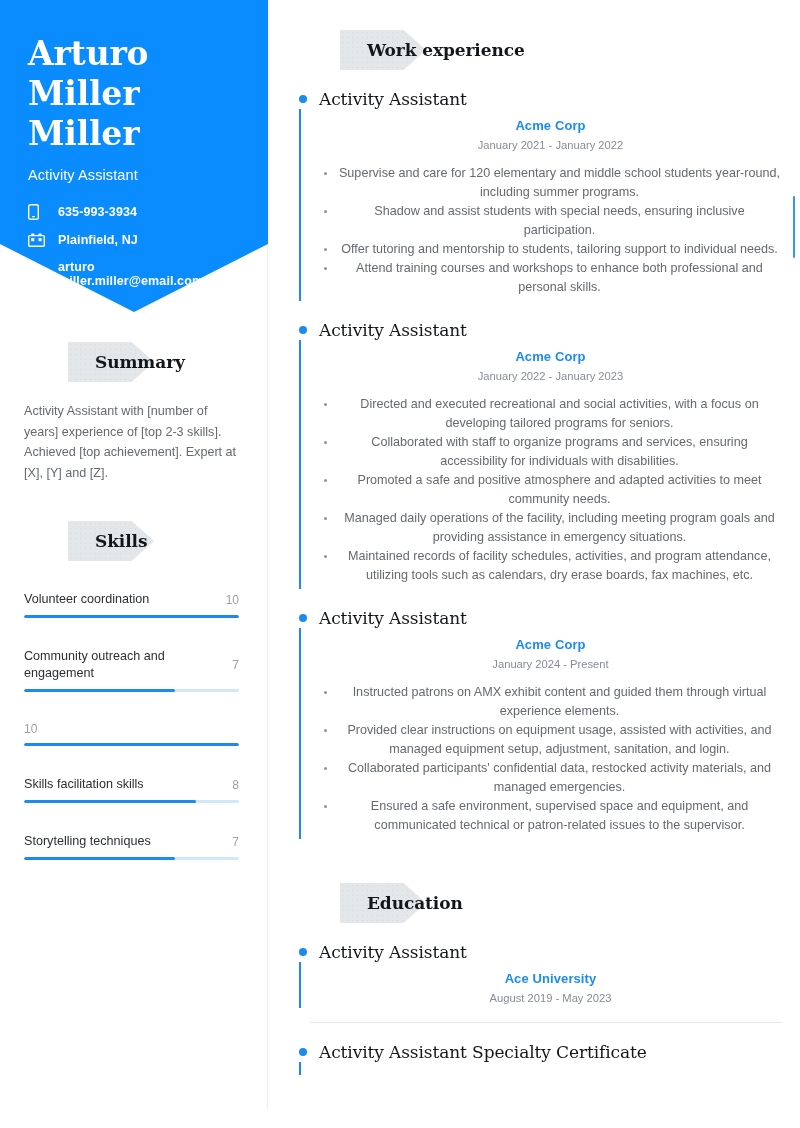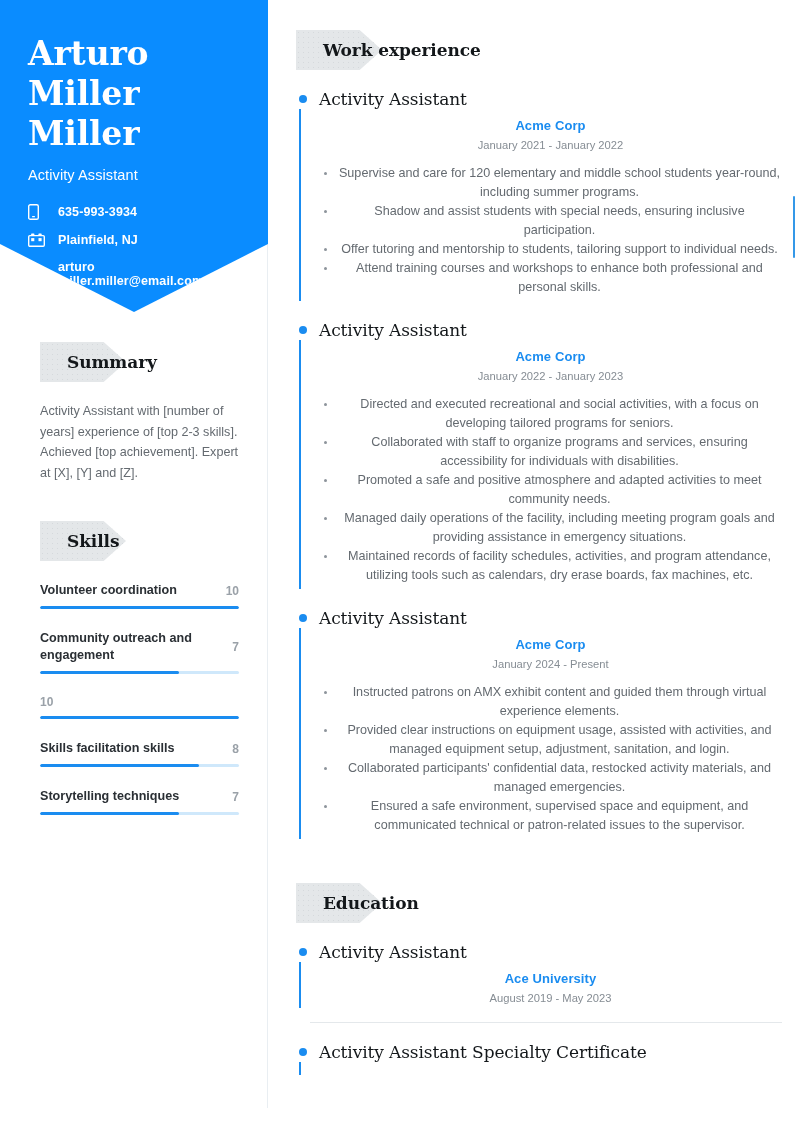--- a/index.html
+++ b/index.html
@@ -77,20 +77,21 @@
     justify-content: flex-start;
   }
   .contact-icon svg { display: block; }
 
   
   .tag-head {
     position: relative;
     display: flex;
     align-items: center;
     height: 40px;
+    margin-left: 44px;
   }
   .tag-shape {
     position: absolute;
     left: 0;
     top: 0;
     width: 86px;
     height: 40px;
     background: #e4e7e9;
     clip-path: polygon(0 0, 74% 0, 100% 50%, 74% 100%, 0 100%);
     background-image: radial-gradient(#d5d9dc 0.7px, transparent 0.8px);
@@ -99,32 +100,32 @@
   .tag-text {
     position: relative;
     font-family: "DejaVu Serif", serif;
     font-weight: 700;
     font-size: 17px;
     color: #13171a;
     padding-left: 27px;
     letter-spacing: -0.1px;
   }
 
-  .side-body { padding: 30px 28px 0 40px; }
+  .side-body { padding: 30px 28px 0 24px; }
 
   .summary-text {
     margin-top: 19px;
     font-size: 12.6px;
     line-height: 20.5px;
     color: #646a70;
   }
 
   .skills-head { margin-top: 38px; }
 
-  .skill { margin-top: 21px; font-weight: bold; }
+  .skill { margin-top: 30px; }
   .skill-top {
     display: flex;
     align-items: center;
     justify-content: space-between;
     gap: 8px;
   }
   .skill-name {
     font-size: 12.6px;
     line-height: 17px;
     color: #2a2f34;

